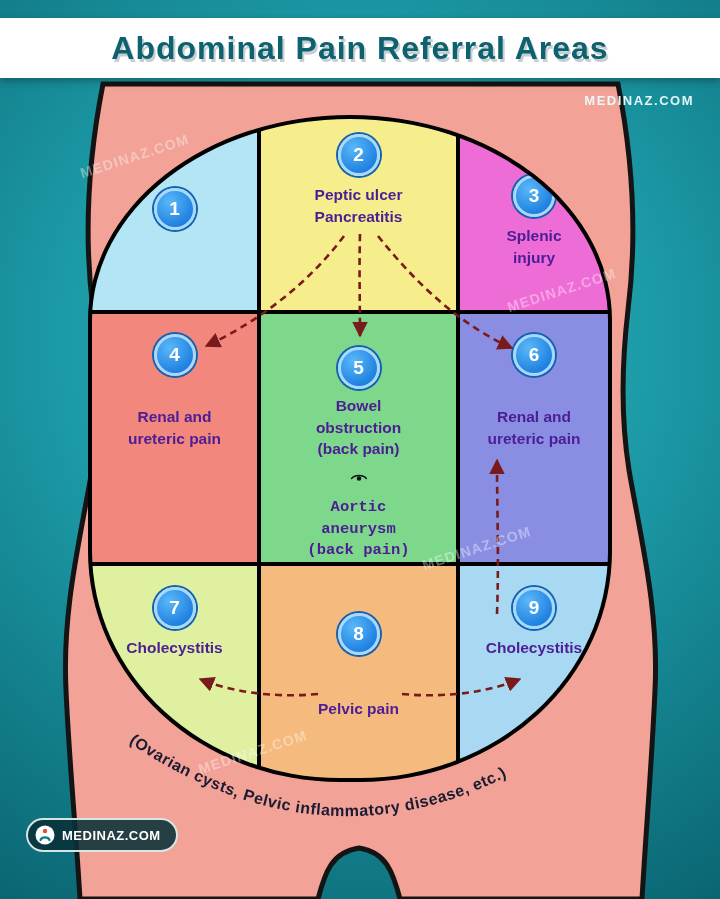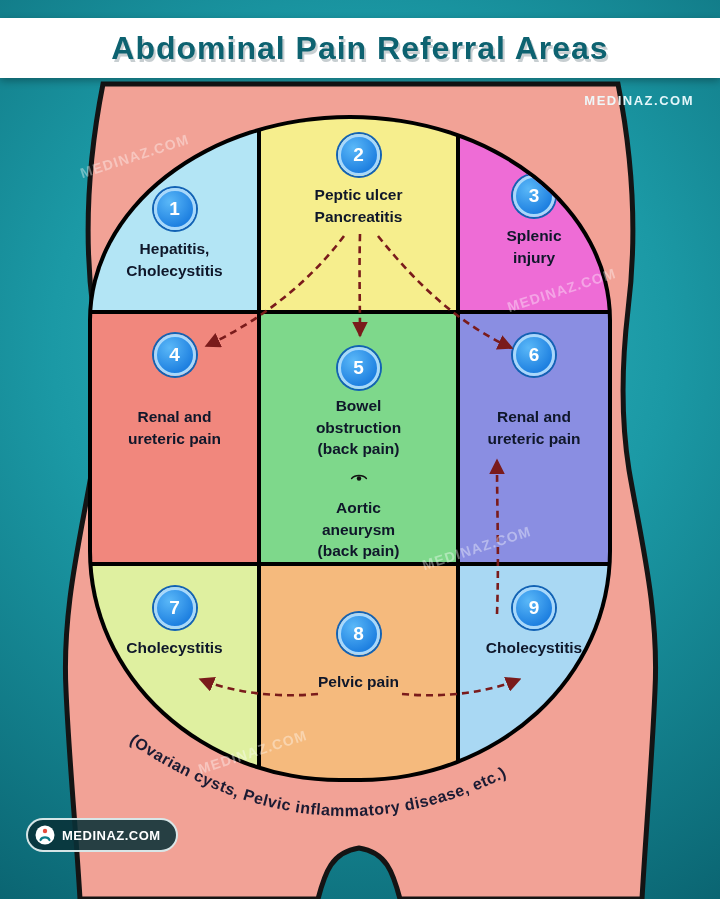--- a/index.html
+++ b/index.html
@@ -42,27 +42,27 @@
   .c8{padding-top:47px;}
   .c9{padding-top:21px;}
   .badge{
     width:36px;height:36px;border-radius:50%;flex:0 0 auto;
     background:radial-gradient(circle at 35% 30%, #5ab8f8, #1d7fe0 75%);
     border:3px solid #a8d8fb;box-shadow:0 0 0 2px #1262b4;
     display:flex;align-items:center;justify-content:center;
     color:#fff;font-weight:800;font-size:19px;
   }
   .rlabel{
-    margin-top:8px;font-size:15.5px;font-weight:800;color:#0f172a;text-align:center;
+    margin-top:8px;font-size:15.5px;font-weight:800;color:#4c1d95;text-align:center;
     white-space:pre-line;line-height:1.4;
   }
   .c4 .rlabel,.c6 .rlabel{margin-top:30px;}
   .c5 .rlabel{margin-top:6px;}
-  .c5 .rlabel2{margin-top:14px;}
-  .c8 .rlabel{margin-top:16px;}
+  .c5 .rlabel2{margin-top:14px;font-family:Liberation Mono, monospace;}
+  .c8 .rlabel{margin-top:43px;}
   .eye{margin-top:14px;}
   
   .overlay-svg{position:absolute;left:0;top:0;z-index:3;pointer-events:none;}
   .watermark{
     position:absolute;z-index:4;color:rgba(255,255,255,.38);font-weight:700;
     font-size:14px;letter-spacing:1.2px;transform:rotate(-18deg);pointer-events:none;white-space:nowrap;
   }
   .wm1{left:78px;top:148px;}
   .wm2{left:505px;top:282px;}
   .wm3{left:420px;top:540px;}
@@ -99,22 +99,20 @@
 
   <div class="header">
     <div class="title" style="color: rgb(13, 98, 112);">Abdominal Pain Referral Areas</div>
   </div>
   <div class="site-label">MEDINAZ.COM</div>
 
   <div class="abdomen">
 
     <div class="cell c1" style="background-color: rgb(179, 229, 245);">
       <div class="badge">1</div>
-      <div class="rlabel">Hepatitis,
-Cholecystitis</div>
     </div>
 
     <div class="cell c2" style="background-color: rgb(246, 238, 141);">
       <div class="badge">2</div>
       <div class="rlabel">Peptic ulcer
 Pancreatitis</div>
     </div>
 
     <div class="cell c3" style="background-color: rgb(238, 108, 214);">
       <div class="badge">3</div>

